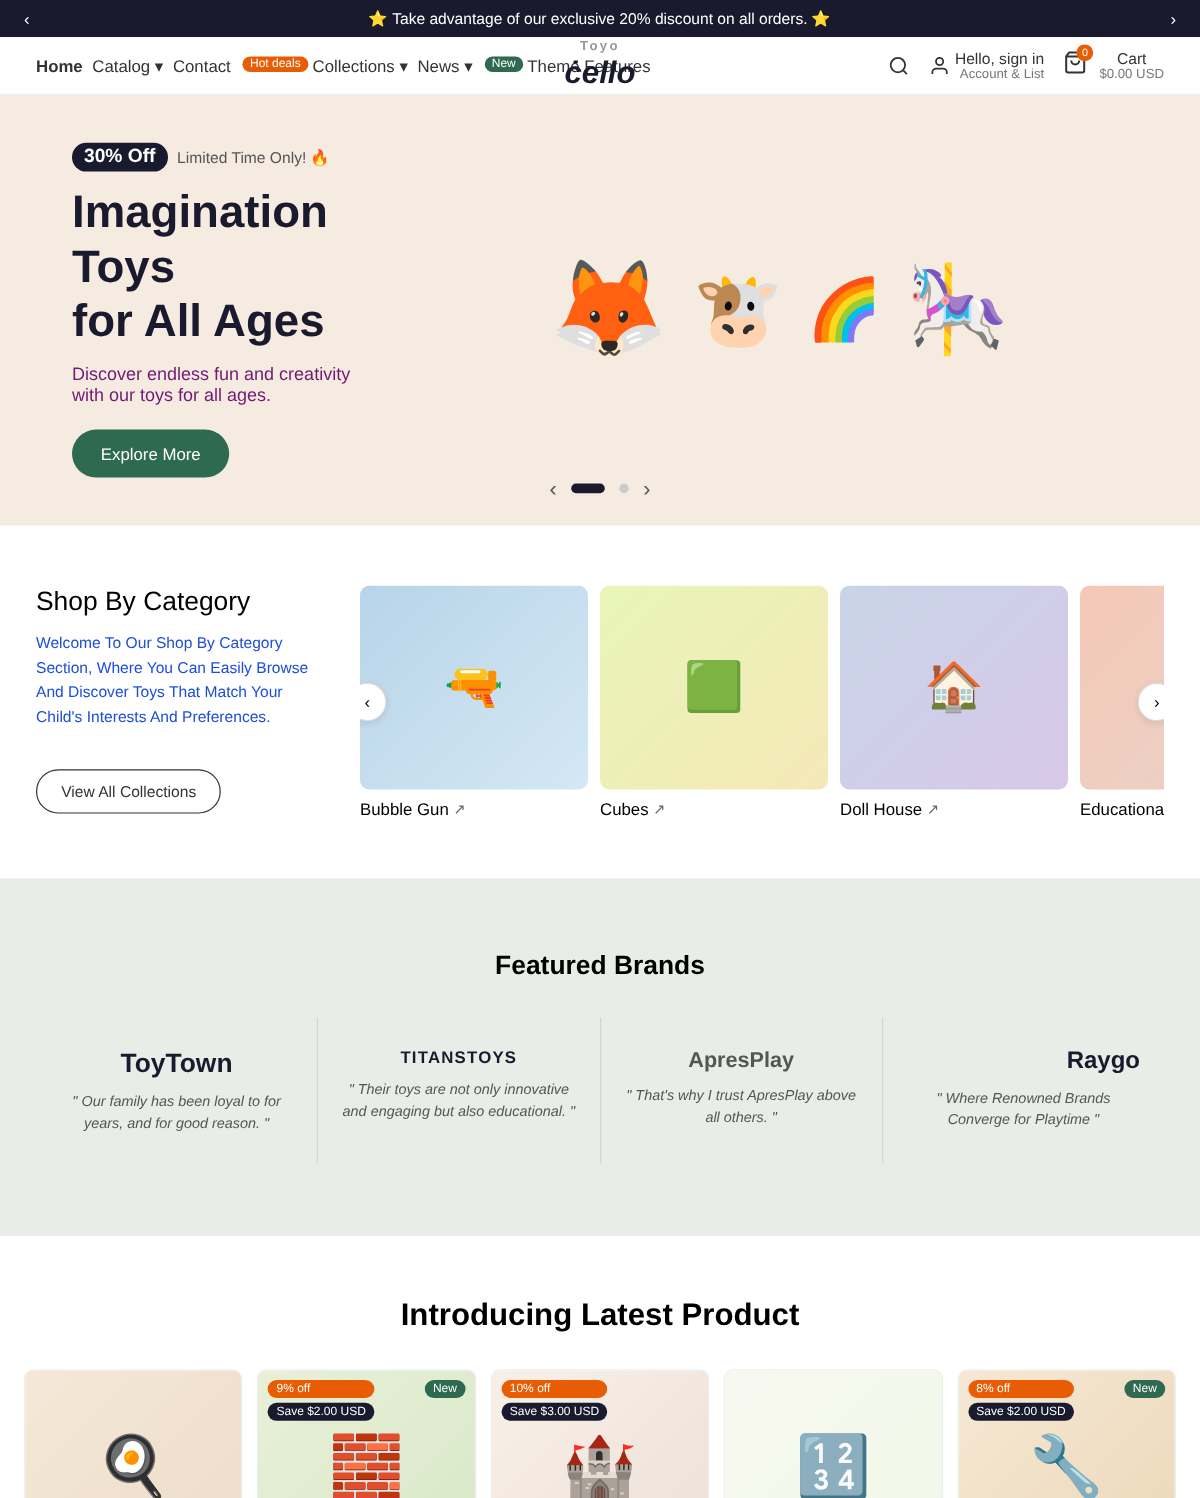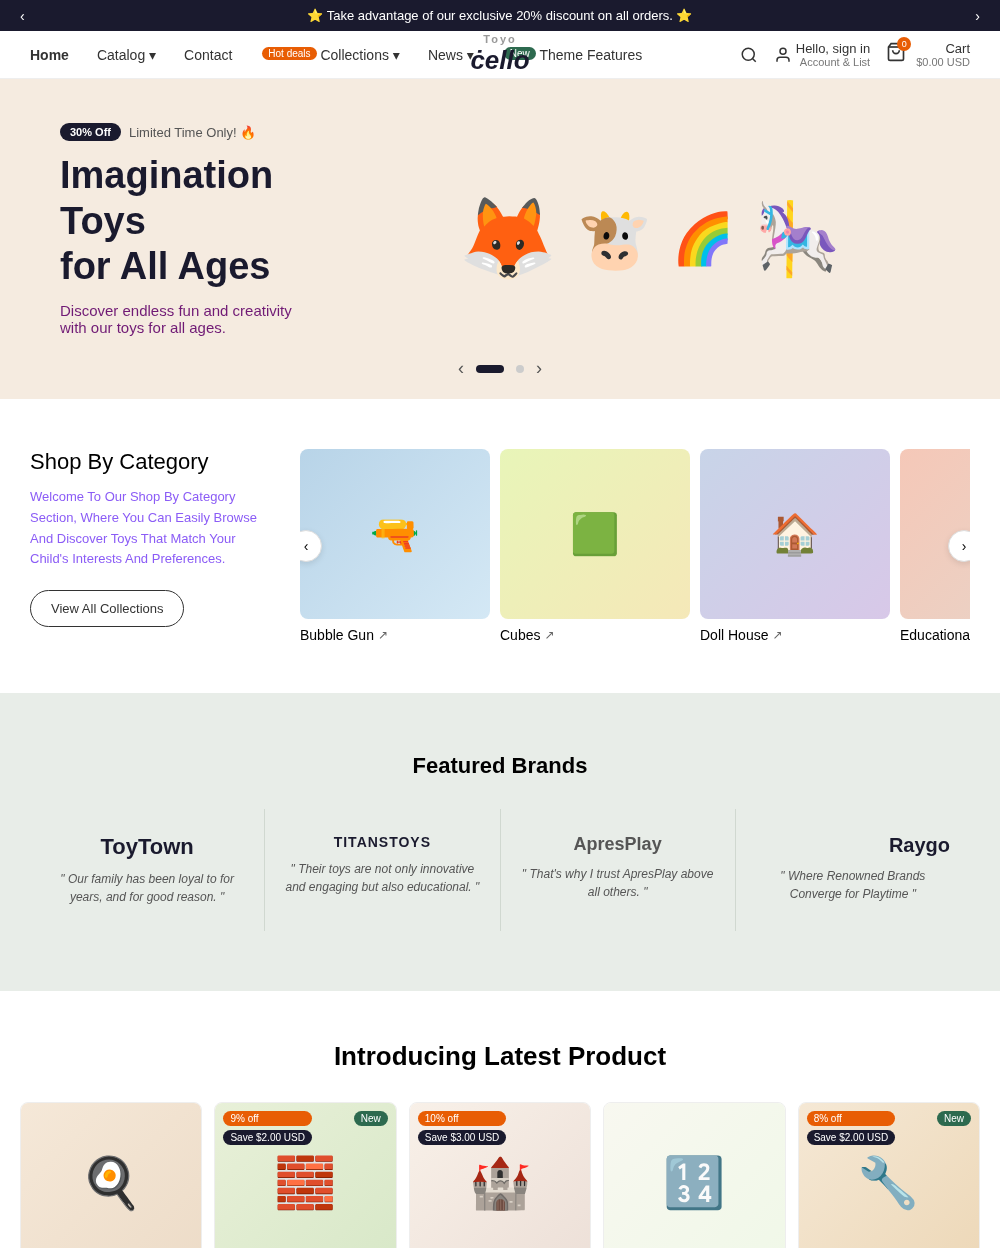--- a/index.html
+++ b/index.html
@@ -35,21 +35,21 @@
       align-items: center;
       justify-content: space-between;
       padding: 10px 30px;
       background: #fff;
       border-bottom: 1px solid #eee;
       position: relative;
     }
     .nav-left {
       display: flex;
       align-items: center;
-      gap: 28px;
+      gap: 8px;
     }
     .nav-left a {
       text-decoration: none;
       color: #333;
       font-size: 14px;
     }
     .nav-left a.active { font-weight: bold; }
     .nav-item-badge {
       display: inline-block;
       background: #e85d04;
@@ -112,21 +112,21 @@
     .hero-content { max-width: 260px; z-index: 2; }
     .hero-badge {
       display: inline-flex;
       align-items: center;
       gap: 8px;
       margin-bottom: 12px;
     }
     .hero-badge .off-badge {
       background: #1a1a2e;
       color: #fff;
-      font-size: 11px;
+      font-size: 16px;
       padding: 3px 10px;
       border-radius: 20px;
       font-weight: bold;
       text-align: right;
     }
     .hero-badge .limited {
       font-size: 13px;
       color: #555;
     }
     .hero h1 {
@@ -172,22 +172,22 @@
       min-width: 200px;
       max-width: 240px;
     }
     .category-info h2 {
       font-size: 22px;
       font-weight: normal;
       margin-bottom: 12px;
     }
     .category-info p {
       font-size: 13px;
-      color: #8b5cf6;
-      margin-bottom: 20px;
+      color: #1d4ed8;
+      margin-bottom: 32px;
       line-height: 1.6;
     }
     .view-all-btn {
       background: none;
       border: 1px solid #333;
       padding: 10px 20px;
       border-radius: 25px;
       font-size: 13px;
       cursor: pointer;
       color: #333;
@@ -418,39 +418,40 @@
     </button>
     <button class="icon-btn cart-info">
       <div class="cart-icon-wrap">
         <svg width="20" height="20" viewBox="0 0 24 24" fill="none" stroke="#333" stroke-width="2">
             <path d="M6 2 3 6v14a2 2 0 0 0 2 2h14a2 2 0 0 0 2-2V6l-3-4z"></path>
             <line x1="3" y1="6" x2="21" y2="6"></line>
             <path d="M16 10a4 4 0 0 1-8 0"></path>
           </svg>
         <span class="cart-badge">0</span>
       </div>
-      <div style="margin-left:4px;text-align:right;">
+      <div style="margin-left:4px;">
         <div style="font-size:13px;font-weight:500;">Cart</div>
         <div style="font-size:11px;color:#777;">$0.00 USD</div>
       </div>
     </button>
   </div>
 </header>
 
 <section class="hero">
   <div class="hero-content">
     <div class="hero-badge">
       <span class="off-badge">30% Off</span>
       <span class="limited">Limited Time Only! 🔥</span>
     </div>
     <h1>
       <span>Imagination Toys</span><br>
       <span>for All Ages</span>
     </h1>
     <p>Discover endless fun and creativity with our toys for all ages.</p>
+    <button class="hero-btn">Explore More</button>
   </div>
   <div class="hero-images">
     <div style="font-size:80px;display:flex;gap:20px;align-items:center;">
       <span>🦊</span>
         <span style="font-size:60px;">🐮</span>
         <span style="font-size:50px;">🌈</span>
         <span style="font-size:70px;">🎠</span>
     </div>
   </div>
   <div style="position:absolute;bottom:20px;left:50%;transform:translateX(-50%);display:flex;align-items:center;gap:12px;">

